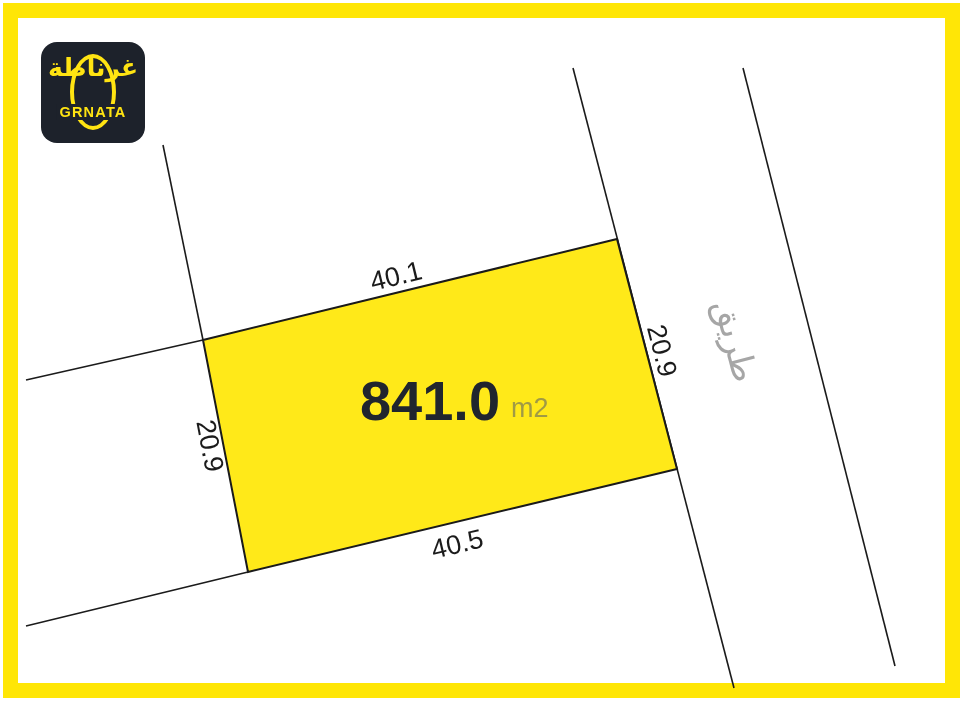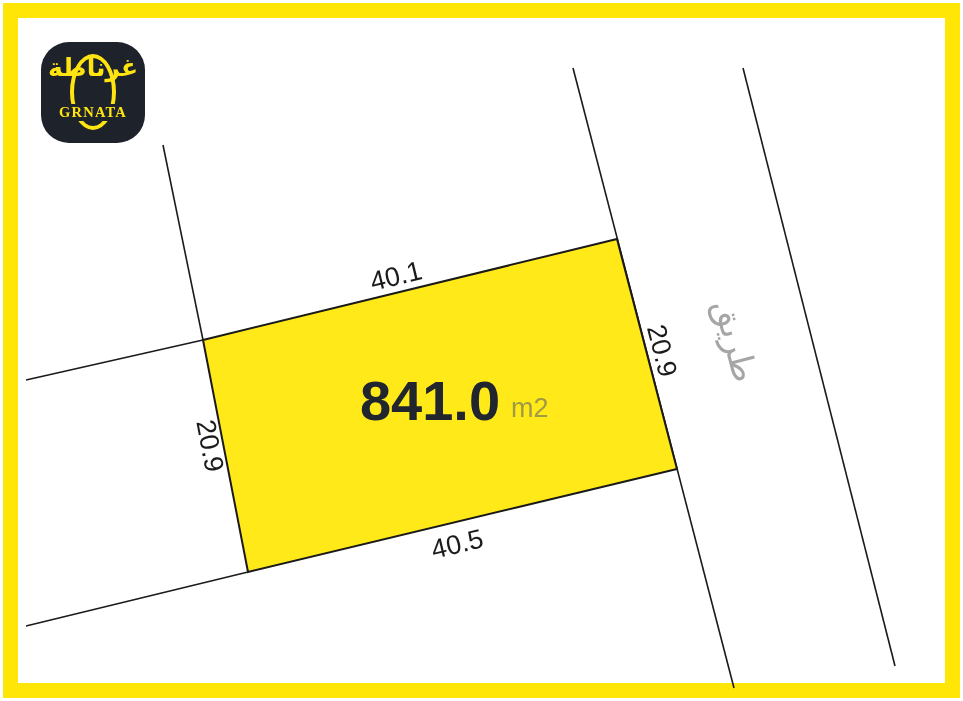--- a/index.html
+++ b/index.html
@@ -21,35 +21,35 @@
     font-family:"Liberation Sans",sans-serif;font-size:56px;font-weight:bold;fill:#20252e;
   }
   .area-unit{
     font-family:"Liberation Sans",sans-serif;font-size:27px;fill:#a09a45;
   }
   .road-label{
     font-family:"DejaVu Sans",sans-serif;font-size:34px;fill:#a6a6a6;
   }
   .logo{
     position:absolute;left:41px;top:42px;width:104px;height:101px;
-    background:#1d222b;border-radius:28px;z-index:5;
+    background:#1d222b;border-radius:16px;z-index:5;
   }
   .logo-oval{
     position:absolute;left:29px;top:12px;width:46px;height:76px;
     border:4px solid #ffe412;border-radius:50%;box-sizing:border-box;
   }
   .logo-arabic{
     position:absolute;left:0;top:12px;width:104px;text-align:center;
     font-family:"DejaVu Sans",sans-serif;font-size:25px;font-weight:bold;
     color:#ffe412;line-height:1.1;
   }
   .logo-latin{
     position:absolute;left:50%;top:62px;transform:translateX(-50%);
     background:#1d222b;padding:0 3px;
-    font-family:Liberation Serif, serif;font-size:14.5px;font-weight:bold;
+    font-family:Liberation Sans, sans-serif;font-size:14.5px;font-weight:bold;
     letter-spacing:1.2px;color:#ffe412;
   }
 </style>
 </head>
 <body>
 
 <div class="frame"></div>
 
 <svg class="plan-svg" viewBox="0 0 963 701" xmlns="http://www.w3.org/2000/svg">
 

